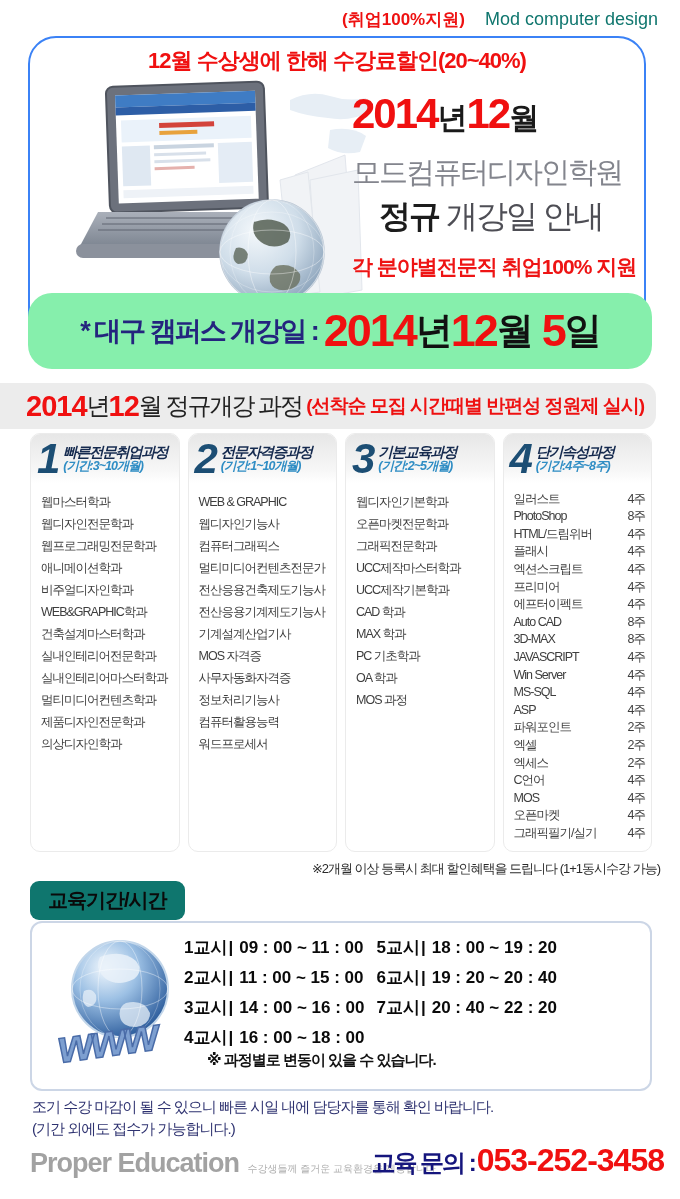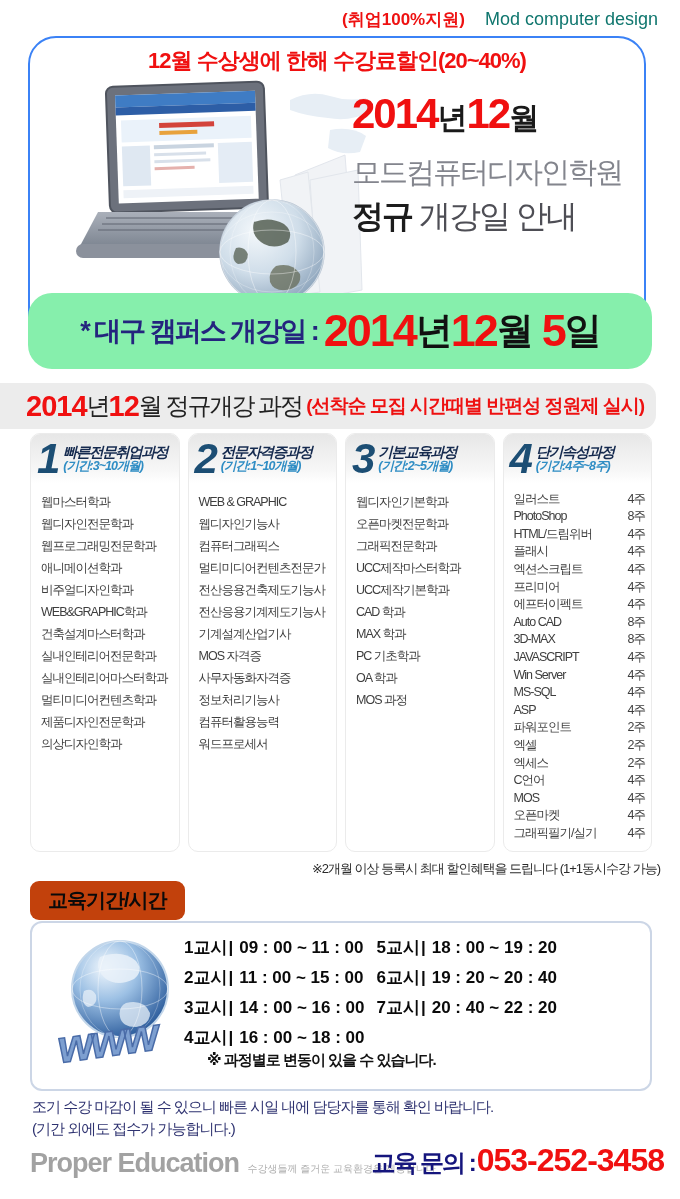--- a/index.html
+++ b/index.html
@@ -19,21 +19,21 @@
   .discount-title{
     position:absolute;top:8px;left:0;width:100%;text-align:center;
     color:#f01010;font-weight:bold;font-size:22px;letter-spacing:-1px;
   }
   .hero-art{position:absolute;left:10px;top:42px;width:330px;height:230px;}
   .hero-right{position:absolute;left:322px;top:52px;width:285px;}
   .date-line{white-space:nowrap;}
   .date-line .num-big{color:#f01010;font-weight:bold;font-size:42px;letter-spacing:-2px;}
   .date-line .unit{color:#1a1a1a;font-weight:bold;font-size:30px;letter-spacing:-1px;}
   .academy-name{margin-top:14px;color:#83858d;font-size:29px;letter-spacing:-2px;white-space:nowrap;}
-  .notice-line{margin-top:2px;white-space:nowrap;letter-spacing:-2px;}
+  .notice-line{margin-top:2px;white-space:nowrap;letter-spacing:-2px;margin-left:27px;}
   .notice-bold{color:#1c1c1c;font-weight:900;font-size:32px;}
   .notice-rest{color:#4e4e55;font-size:32px;}
   .support-line{margin-top:14px;color:#ee1414;font-weight:bold;font-size:21px;letter-spacing:-1px;white-space:nowrap;}
   
   .campus-band{
     position:absolute;left:28px;top:293px;width:624px;height:76px;
     background:#86efac;border-radius:24px;
     display:flex;align-items:center;justify-content:center;white-space:nowrap;
   }
   .campus-prefix{color:#24247e;font-weight:900;font-size:27px;letter-spacing:-2px;margin-right:6px;}
@@ -68,21 +68,21 @@
   .panel-body{list-style:none;margin:8px 0 0 0;padding:0 6px 8px 10px;}
   .panel-body li{font-size:12.5px;color:#3e3e3e;letter-spacing:-1px;line-height:22px;white-space:nowrap;}
   .panel.compact .panel-body li{line-height:17.6px;display:flex;justify-content:space-between;}
   .course-weeks{color:#3e3e3e;}
   .courses-footnote{
     position:absolute;left:0;top:860px;width:660px;text-align:right;
     color:#2a2a2a;font-size:13px;letter-spacing:-1px;
   }
   
   .section-label{
-    position:absolute;left:30px;top:881px;background:#c2410c;border-radius:9px;
+    position:absolute;left:30px;top:881px;background:#0f766e;border-radius:9px;
     padding:6px 18px;color:#0a0a0a;font-weight:bold;font-size:20px;letter-spacing:-1px;
   }
   .schedule-box{
     position:absolute;left:30px;top:921px;width:622px;height:170px;
     border:2px solid #ccd6e6;border-radius:12px;background:#ffffff;box-sizing:border-box;
   }
   .www-art{position:absolute;left:10px;top:8px;width:165px;height:150px;}
   .sched-cols{position:absolute;left:152px;top:10px;display:flex;gap:12px;}
   .sched-col .sched-row{font-size:17px;font-weight:bold;color:#0a0a0a;line-height:30px;white-space:nowrap;letter-spacing:0;}
   .sched-row .sep{margin:0 6px 0 1px;}
@@ -174,20 +174,21 @@
     </svg>
 
     <div class="hero-right">
       <div class="date-line">
         <span class="num-big">2014</span><span class="unit">년</span><span class="num-big">12</span><span class="unit">월</span>
       </div>
       <div class="academy-name">모드컴퓨터디자인학원</div>
       <div class="notice-line">
         <span class="notice-bold">정규</span><span class="notice-rest"> 개강일 안내</span>
       </div>
+      <div class="support-line">각 분야별전문직 취업100% 지원</div>
     </div>
   </div>
 
   <div class="campus-band">
     <span class="campus-prefix">* 대구 캠퍼스 개강일 :</span>
     <span class="num">2014</span>
       <span class="unit">년</span>
       <span class="num">12</span>
       <span class="unit">월</span>
       <span class="num day">5</span>

